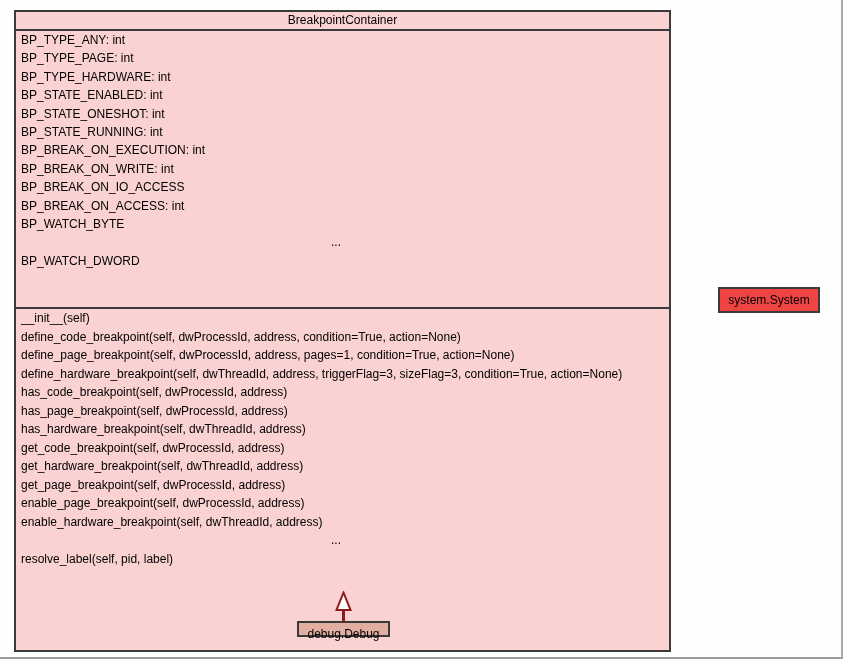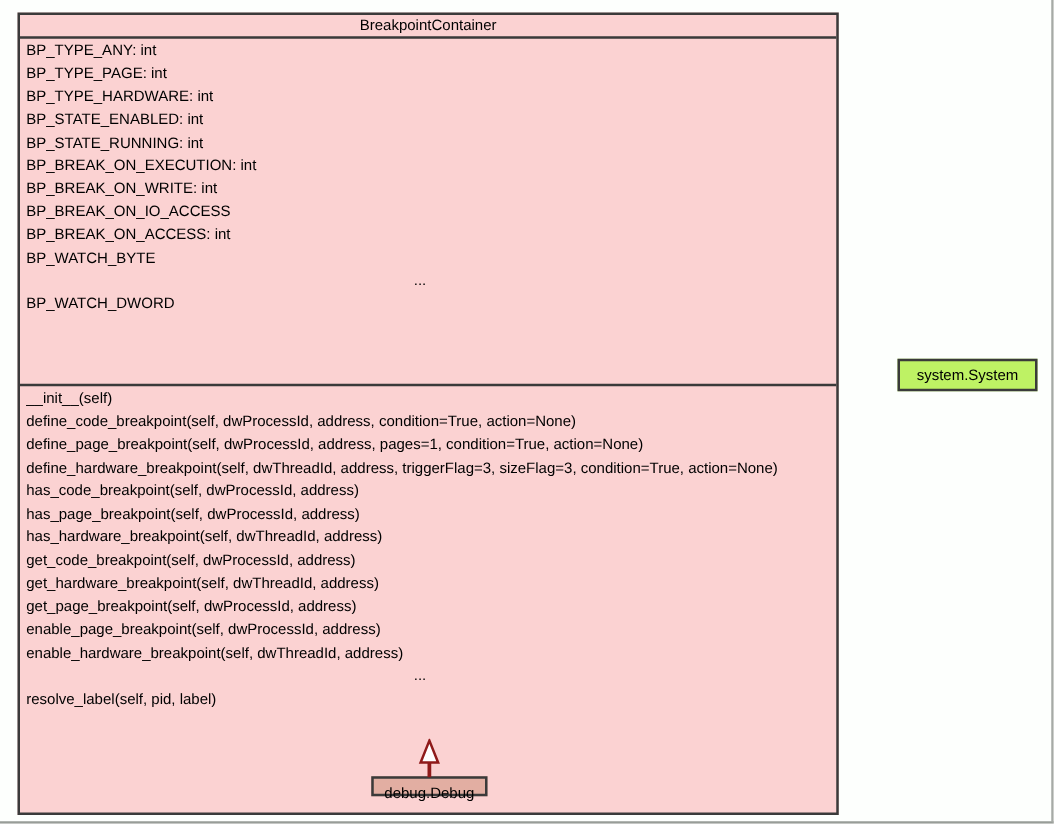--- a/index.html
+++ b/index.html
@@ -41,22 +41,22 @@
   #methods .row { height: 18.53px; line-height: 18.53px; }
   .row {
     padding-left: 5px;
     padding-right: 13px;
     white-space: nowrap;
     overflow: hidden;
   }
   .row.center { text-align: center; padding-left: 0; }
   #system-class {
     left: 718px; top: 287px;
-    width: 112px; height: 26px;
-    background: #bef264;
+    width: 102px; height: 26px;
+    background: #ef4444;
     text-align: center;
     line-height: 22px;
     white-space: nowrap;
   }
   #debug-class {
     left: 297px; top: 621px;
     width: 93px; height: 16px;
     background: #e2aea2;
     text-align: center;
     line-height: 22px;
@@ -74,20 +74,21 @@
 <div id="stage">
 
   <div id="main-class" class="class-node">
     <div class="title">BreakpointContainer</div>
 
     <div id="attrs" class="compartment">
       <div class="row">BP_TYPE_ANY: int</div>
       <div class="row">BP_TYPE_PAGE: int</div>
       <div class="row">BP_TYPE_HARDWARE: int</div>
       <div class="row">BP_STATE_ENABLED: int</div>
+      <div class="row">BP_STATE_ONESHOT: int</div>
       <div class="row">BP_STATE_RUNNING: int</div>
       <div class="row">BP_BREAK_ON_EXECUTION: int</div>
       <div class="row">BP_BREAK_ON_WRITE: int</div>
       <div class="row">BP_BREAK_ON_IO_ACCESS</div>
       <div class="row">BP_BREAK_ON_ACCESS: int</div>
       <div class="row">BP_WATCH_BYTE</div>
       <div class="row center">...</div>
       <div class="row">BP_WATCH_DWORD</div>
     </div>
 

